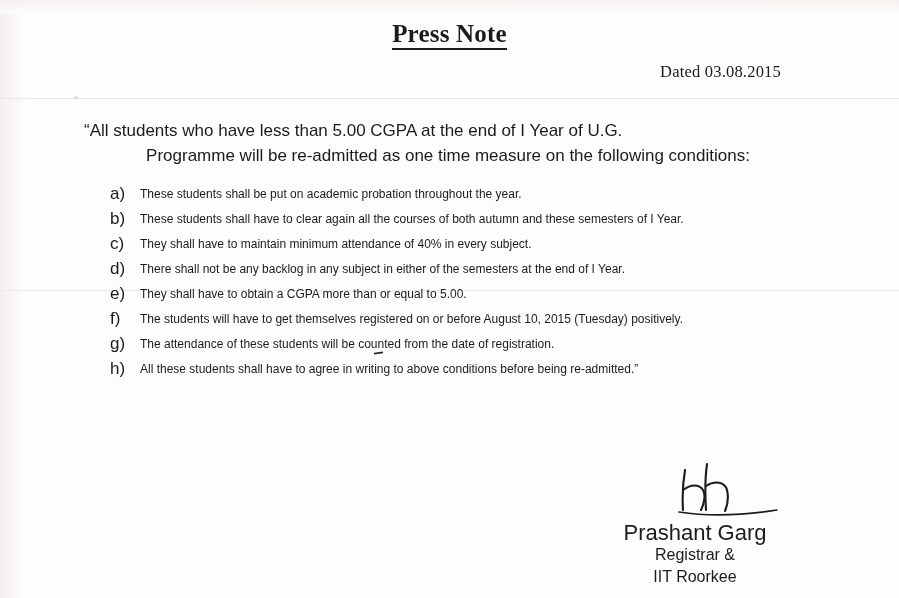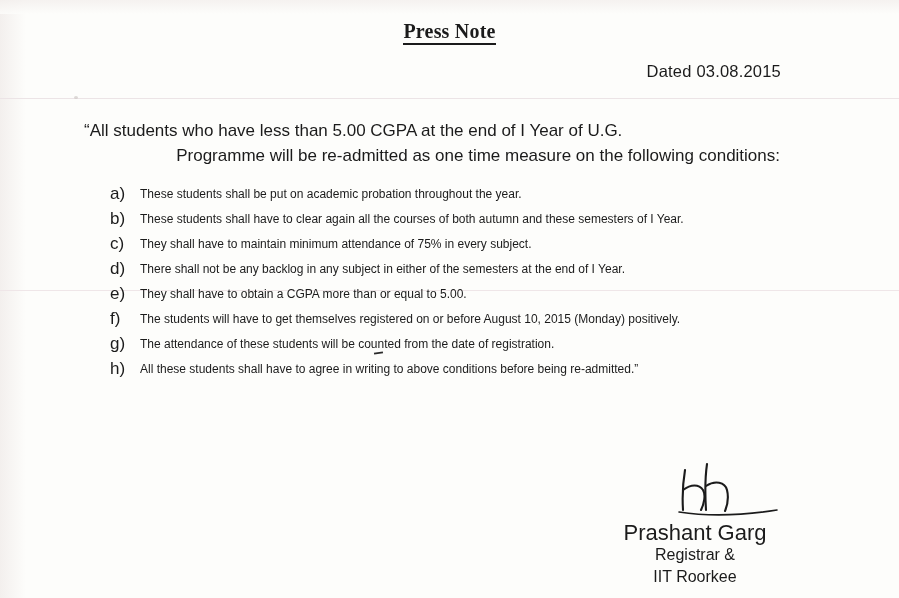--- a/index.html
+++ b/index.html
@@ -59,49 +59,49 @@
     height: 598px;
   }
 
   .title {
     position: absolute;
     top: 20px;
     left: 0;
     width: 899px;
     text-align: center;
     font-family: "Liberation Serif", serif;
-    font-size: 20px;
+    font-size: 25px;
     font-weight: bold;
     letter-spacing: .2px;
   }
   .title span.underlined {
     border-bottom: 2px solid #1b1b1b;
     padding-bottom: 1px;
   }
 
   .dateline {
     position: absolute;
     top: 62px;
     right: 118px;
     font-size: 16.5px;
-    font-family: Liberation Sans, sans-serif;
+    font-family: Liberation Serif, serif;
     letter-spacing: .2px;
   }
 
   .lead {
     position: absolute;
     top: 118px;
     left: 84px;
     width: 696px;
     font-size: 17px;
     line-height: 25px;
     text-align: justify;
   }
   .lead .l2 {
-    text-align: right;
+    text-align: center;
     margin-left: 32px;
   }
 
   .conditions {
     position: absolute;
     top: 182px;
     left: 110px;
     width: 680px;
   }
   .cond-row {
@@ -193,36 +193,36 @@
       <div class="cond-text nojust">These students shall be put on academic probation throughout the year.</div>
     </div>
 
     <div class="cond-row">
       <div class="cond-marker">b)</div>
       <div class="cond-text">These students shall have to clear again all the courses of both autumn and these semesters of I Year.</div>
     </div>
 
     <div class="cond-row">
       <div class="cond-marker">c)</div>
-      <div class="cond-text nojust">They shall have to maintain minimum attendance of 75% in every subject.</div>
+      <div class="cond-text nojust">They shall have to maintain minimum attendance of 40% in every subject.</div>
     </div>
 
     <div class="cond-row">
       <div class="cond-marker">d)</div>
       <div class="cond-text">There shall not be any backlog in any subject in either of the semesters at the end of I Year.</div>
     </div>
 
     <div class="cond-row">
       <div class="cond-marker">e)</div>
       <div class="cond-text nojust">They shall have to obtain a CGPA more than or equal to 5.00.</div>
     </div>
 
     <div class="cond-row">
       <div class="cond-marker">f)</div>
-      <div class="cond-text">The students will have to get themselves registered on or before August 10, 2015 (Monday) positively.</div>
+      <div class="cond-text">The students will have to get themselves registered on or before August 10, 2015 (Tuesday) positively.</div>
     </div>
 
     <div class="cond-row">
       <div class="cond-marker">g)</div>
       <div class="cond-text nojust">The attendance of these students will be counted from the date of registration.</div>
     </div>
 
     <div class="cond-row">
       <div class="cond-marker">h)</div>
       <div class="cond-text">All these students shall have to agree in writing to above conditions before being re-admitted.”</div>

